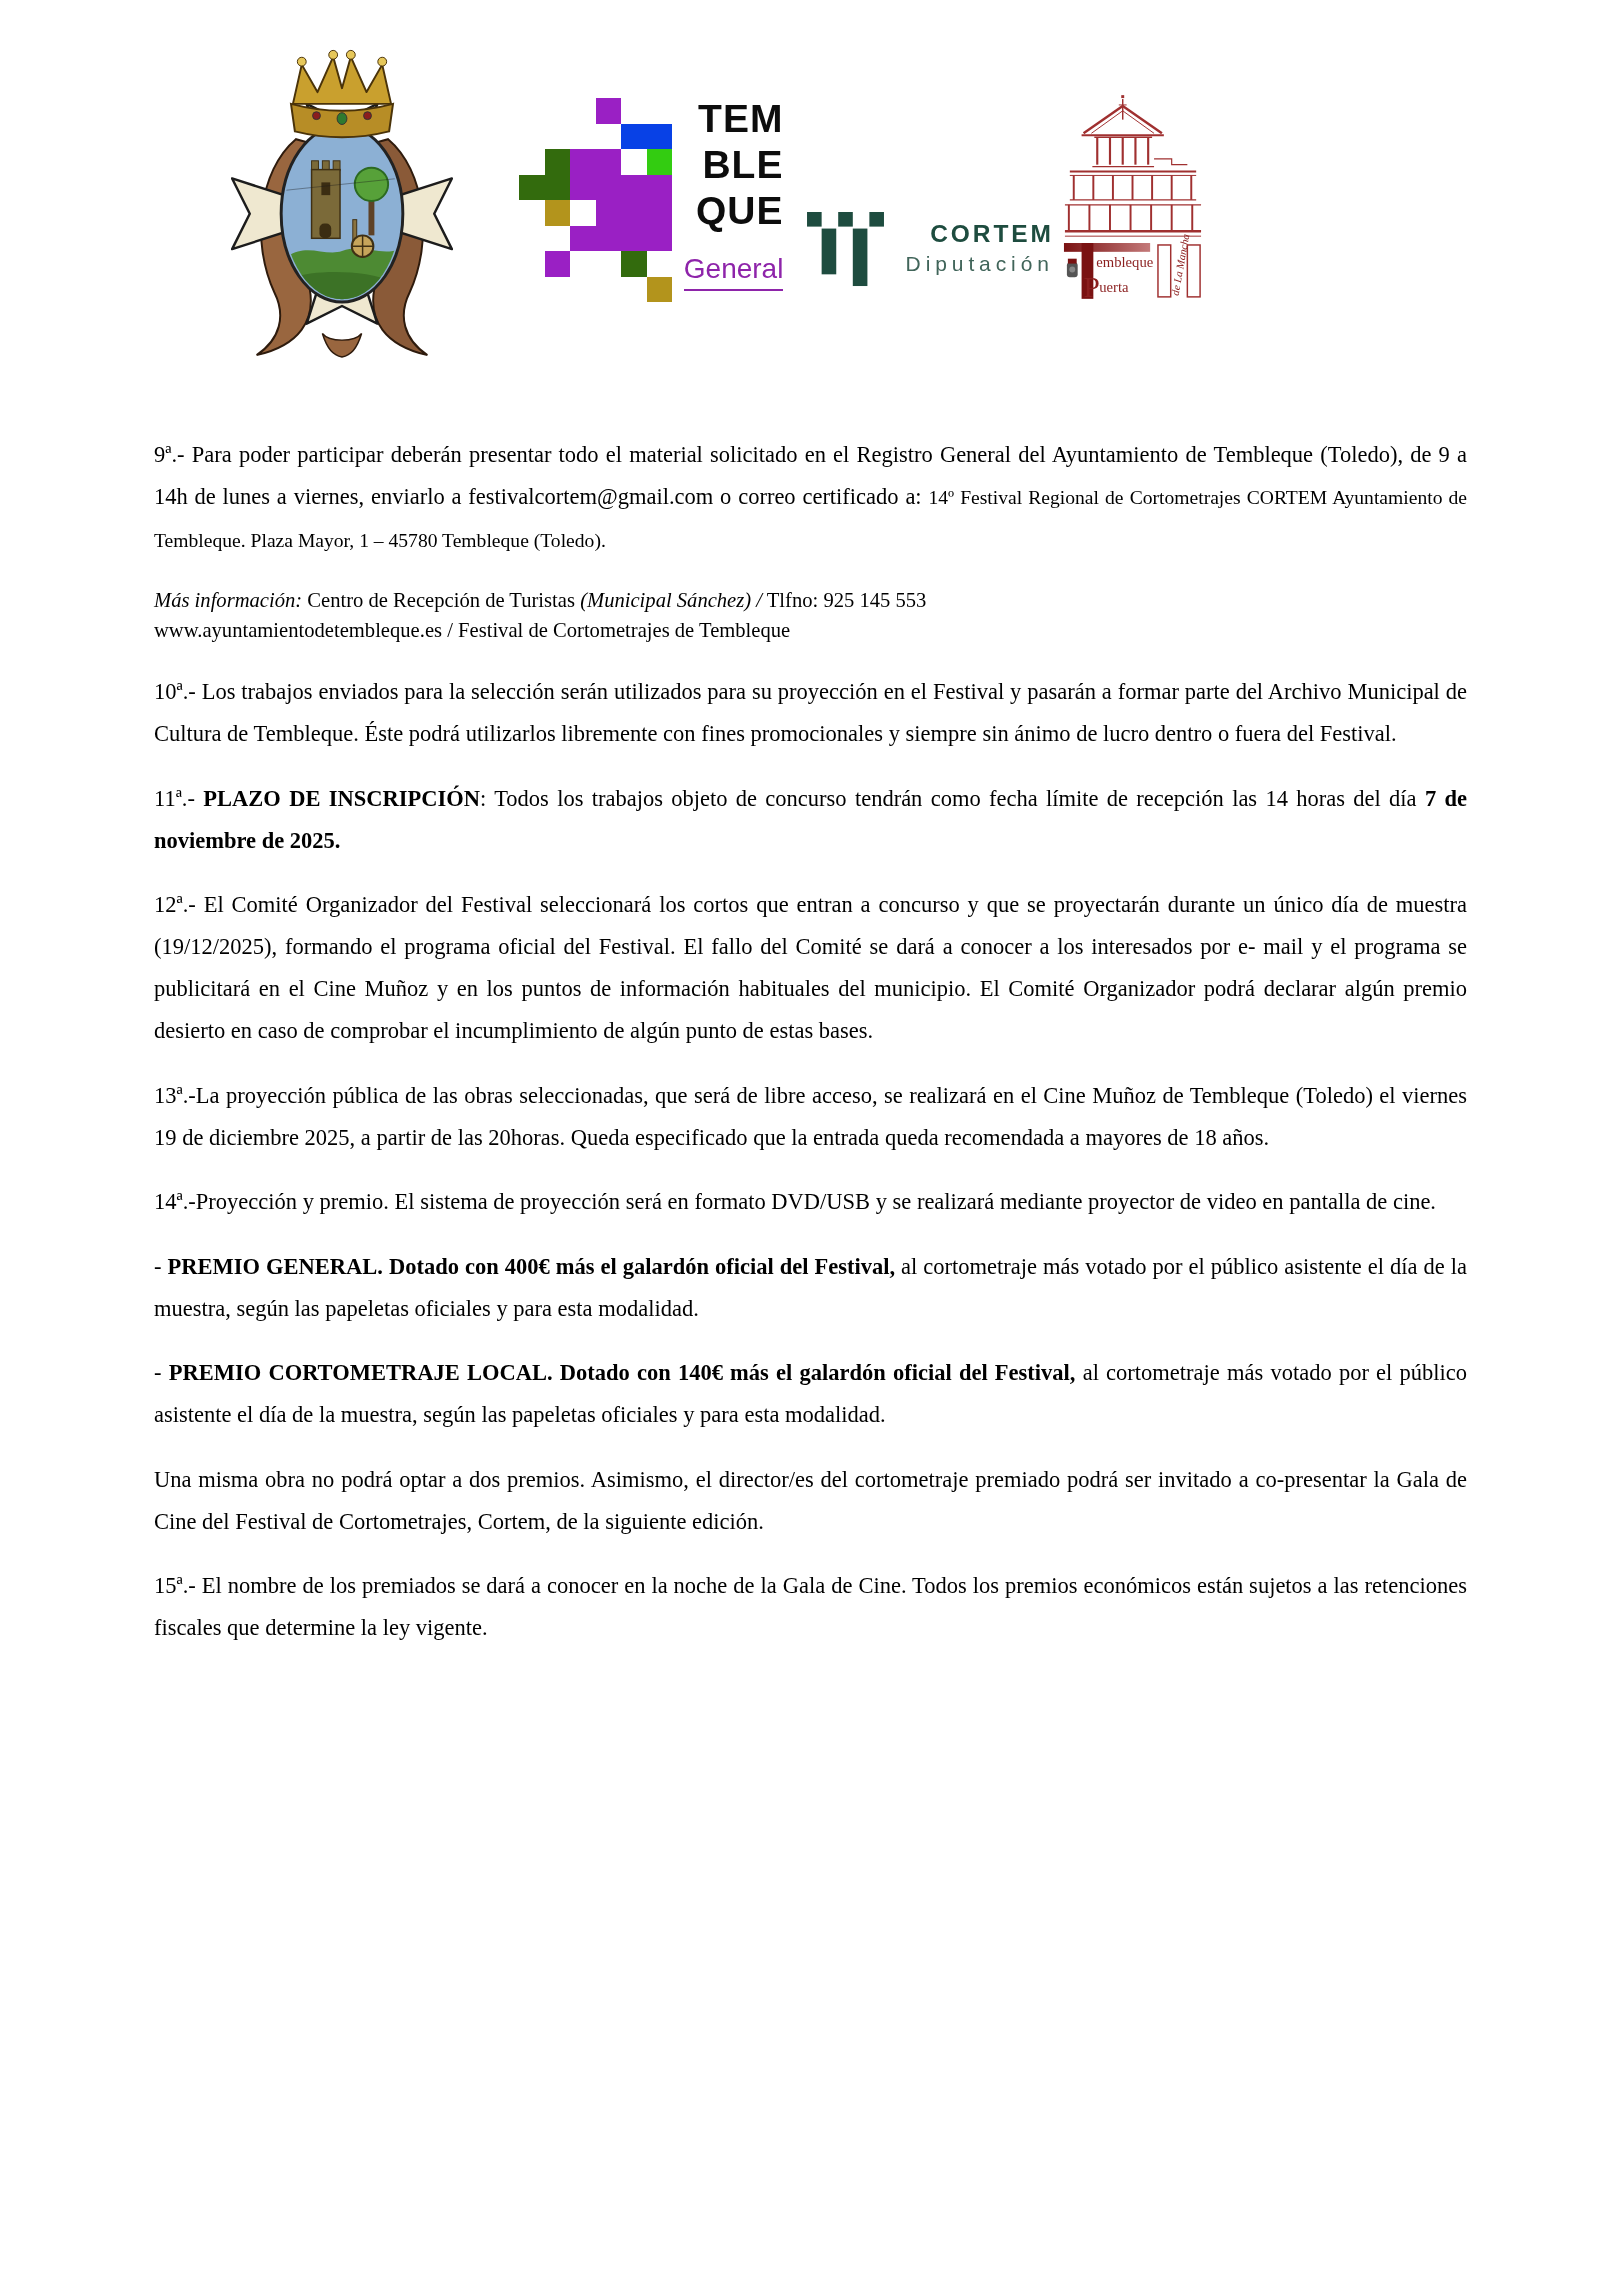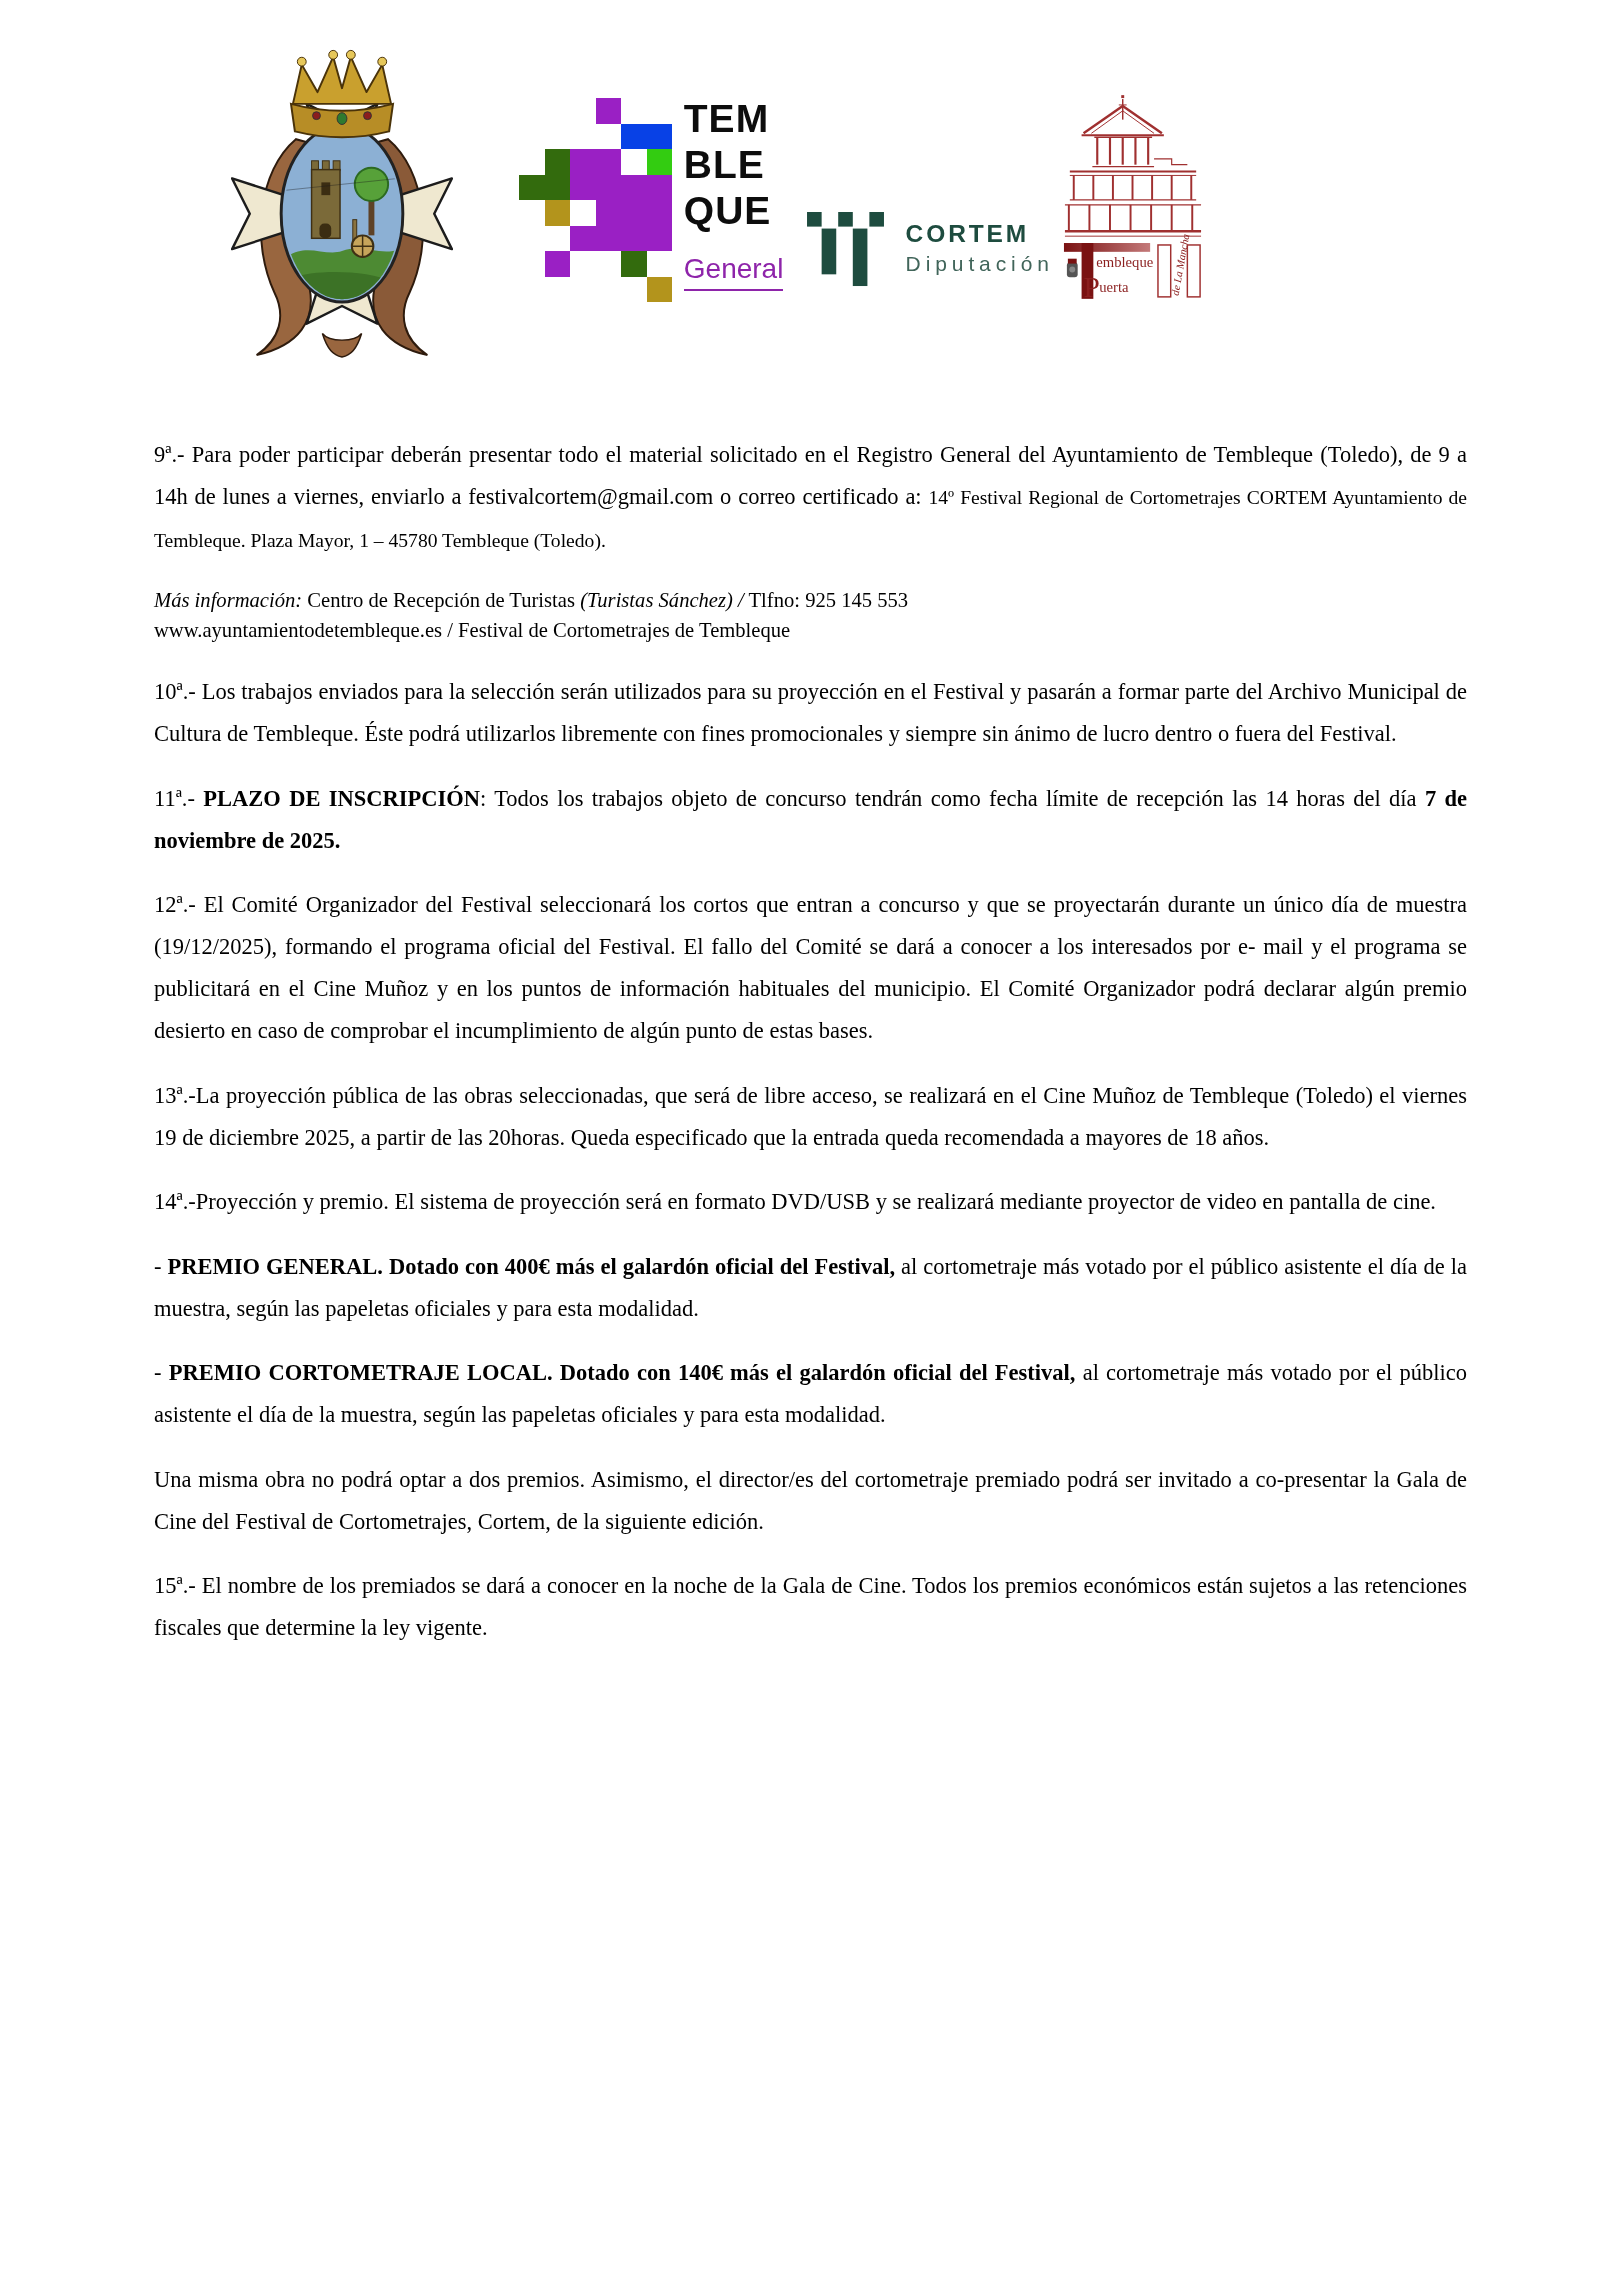--- a/index.html
+++ b/index.html
@@ -3,21 +3,21 @@
 <meta charset="utf-8">
 <style>
   html,body{margin:0;padding:0;background:#e8e8e8;}
   .page{
     position:relative;width:1621px;height:2292px;background:#ffffff;
     font-family:"Liberation Serif","DejaVu Serif",serif;color:#000;
     margin:0 auto;overflow:hidden;
   }
   
   .header{position:absolute;top:0;left:0;width:100%;height:431px;}
-  .logo{position:absolute;}
+  .logo{position:absolute;text-align:right;}
   #crest-logo{left:231px;top:45px;}
   #tourism-logo{left:519px;top:96px;display:flex;gap:11.8px;align-items:flex-start;}
   .pixgrid{display:grid;grid-template-columns:repeat(6,25.5px);grid-template-rows:repeat(8,25.5px);width:153px;height:204px;margin-top:2px;}
   .tourism-text{display:flex;flex-direction:column;}
   .tourism-word{font-family:"Liberation Sans","DejaVu Sans",sans-serif;font-weight:800;font-size:39px;line-height:46px;letter-spacing:1px;color:#0d0d0d;}
   .tourism-sub{font-family:"Liberation Sans","DejaVu Sans",sans-serif;font-size:28px;line-height:33px;color:#8e24aa;margin-top:17.6px;padding-bottom:4.9px;border-bottom:2.9px solid #8e24aa;width:fit-content;}
   #toledo-logo{left:807px;top:212px;display:flex;align-items:flex-start;}
   .toledo-text{margin-left:21.6px;margin-top:7.8px;font-family:"Liberation Sans","DejaVu Sans",sans-serif;}
   .toledo-title{font-size:24.5px;font-weight:bold;letter-spacing:2.9px;color:#1e4c3f;line-height:27.4px;}
   .toledo-sub{font-size:21px;font-weight:normal;letter-spacing:4.9px;color:#41655a;line-height:23.5px;margin-top:4.9px;}
@@ -191,21 +191,21 @@
         <text x="22" y="207" font-size="30" fill="#8b1f1f" stroke="none">P</text>
         <text x="38" y="202" font-size="15" fill="#8b1f1f" stroke="none">uerta</text>
         <text transform="translate(119,206) rotate(-80)" font-size="11" font-style="italic" fill="#8b1f1f" stroke="none">de La Mancha</text>
       </svg>
     </div>
 
   </div>
 
   <div class="content">
       <p class="main"><span>9ª.- Para poder participar deberán presentar todo el material solicitado en el Registro General del Ayuntamiento de Tembleque (Toledo), de 9 a 14h de lunes a viernes, enviarlo a festivalcortem@gmail.com o correo certificado a: </span><span class="sm">14º Festival Regional de Cortometrajes CORTEM Ayuntamiento de Tembleque. Plaza Mayor, 1 – 45780 Tembleque (Toledo).</span></p>
-      <p class="small"><span class="i">Más información:</span><span> Centro de Recepción de Turistas </span><span class="i">(Turistas Sánchez) /</span><span> Tlfno: 925 145 553</span><br><span>www.ayuntamientodetembleque.es / Festival de Cortometrajes de Tembleque</span></p>
+      <p class="small"><span class="i">Más información:</span><span> Centro de Recepción de Turistas </span><span class="i">(Municipal Sánchez) /</span><span> Tlfno: 925 145 553</span><br><span>www.ayuntamientodetembleque.es / Festival de Cortometrajes de Tembleque</span></p>
       <p class="main"><span>10ª.- Los trabajos enviados para la selección serán utilizados para su proyección en el Festival y pasarán a formar parte del Archivo Municipal de Cultura de Tembleque. Éste podrá utilizarlos libremente con fines promocionales y siempre sin ánimo de lucro dentro o fuera del Festival.</span></p>
       <p class="main"><span>11ª.- </span><span class="b">PLAZO DE INSCRIPCIÓN</span><span>: Todos los trabajos objeto de concurso tendrán como fecha límite de recepción las 14 horas del día </span><span class="b">7 de noviembre de 2025.</span></p>
       <p class="main"><span>12ª.- El Comité Organizador del Festival seleccionará los cortos que entran a concurso y que se proyectarán durante un único día de muestra (19/12/2025), formando el programa oficial del Festival. El fallo del Comité se dará a conocer a los interesados por e- mail y el programa se publicitará en el Cine Muñoz y en los puntos de información habituales del municipio. El Comité Organizador podrá declarar algún premio desierto en caso de comprobar el incumplimiento de algún punto de estas bases.</span></p>
       <p class="main"><span>13ª.-La proyección pública de las obras seleccionadas, que será de libre acceso, se realizará en el Cine Muñoz de Tembleque (Toledo) el viernes 19 de diciembre 2025, a partir de las 20horas. Queda especificado que la entrada queda recomendada a mayores de 18 años.</span></p>
       <p class="main"><span>14ª.-Proyección y premio. El sistema de proyección será en formato DVD/USB y se realizará mediante proyector de video en pantalla de cine.</span></p>
       <p class="main"><span>- </span><span class="b">PREMIO GENERAL. Dotado con 400€ más el galardón oficial del Festival,</span><span> al cortometraje más votado por el público asistente el día de la muestra, según las papeletas oficiales y para esta modalidad.</span></p>
       <p class="main"><span>- </span><span class="b">PREMIO CORTOMETRAJE LOCAL. Dotado con 140€ más el galardón oficial del Festival,</span><span> al cortometraje más votado por el público asistente el día de la muestra, según las papeletas oficiales y para esta modalidad.</span></p>
       <p class="main"><span>Una misma obra no podrá optar a dos premios. Asimismo, el director/es del cortometraje premiado podrá ser invitado a co-presentar la Gala de Cine del Festival de Cortometrajes, Cortem, de la siguiente edición.</span></p>
       <p class="main"><span>15ª.- El nombre de los premiados se dará a conocer en la noche de la Gala de Cine. Todos los premios económicos están sujetos a las retenciones fiscales que determine la ley vigente.</span></p>
     </div>

